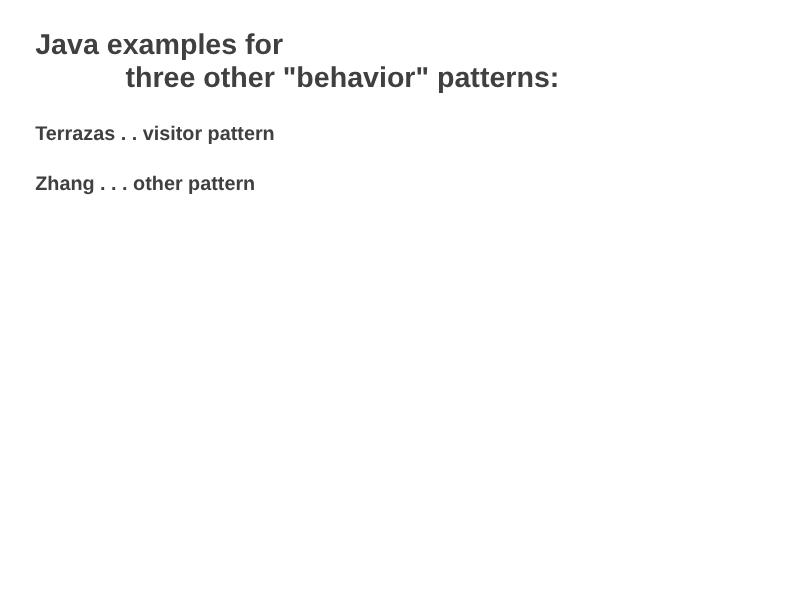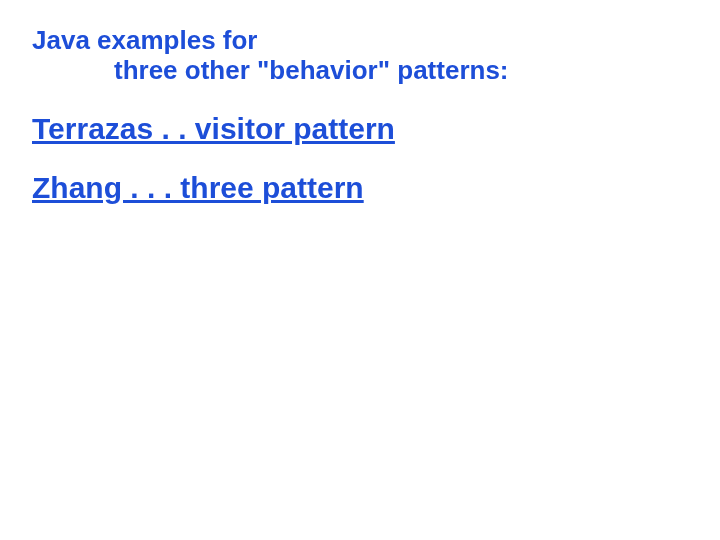--- a/index.html
+++ b/index.html
@@ -8,48 +8,47 @@
     width: 720px;
     height: 540px;
     background: #ffffff;
     font-family: Arial, Helvetica, sans-serif;
   }
   .slide {
     box-sizing: border-box;
     width: 720px;
     height: 540px;
     padding: 26px 30px 30px 32px;
-    color: #1d4ed8;
+    color: #404040;
   }
   .heading {
     font-weight: bold;
     font-size: 26px;
     line-height: 1.15;
     margin-bottom: 26px;
   }
   .heading .line2 {
     padding-left: 82px;
     display: block;
   }
   .entry {
     font-weight: bold;
-    font-size: 30px;
+    font-size: 18px;
     line-height: 1.1;
     margin-bottom: 26px;
-    text-decoration: underline;
   }
 </style>
 </head>
 <body>
 
 <div class="slide">
   <div class="heading">
     <span>Java examples for</span><br>
     <span class="line2">three other "behavior" patterns:</span>
   </div>
 
   <div class="entry">
     <span>Terrazas . . visitor pattern</span>
   </div>
   <div class="entry">
-    <span>Zhang  . . . three pattern</span>
+    <span>Zhang  . . . other pattern</span>
   </div>
 </div>
 
 </body></html>

